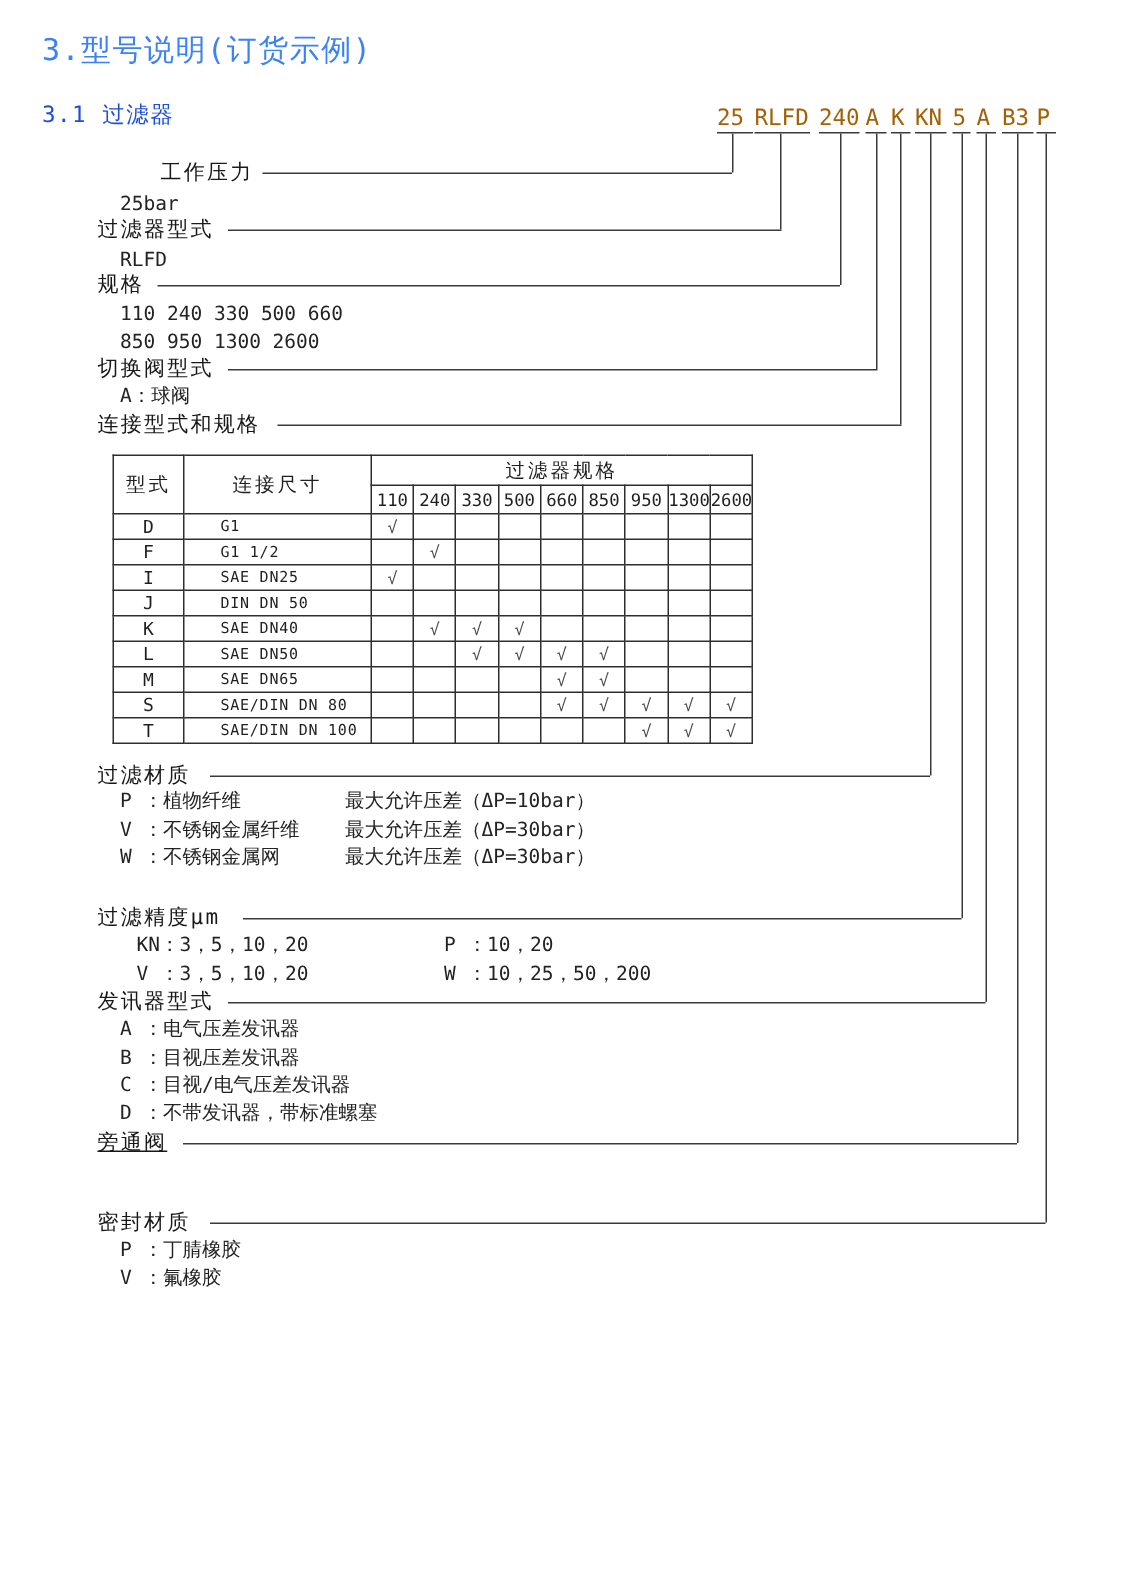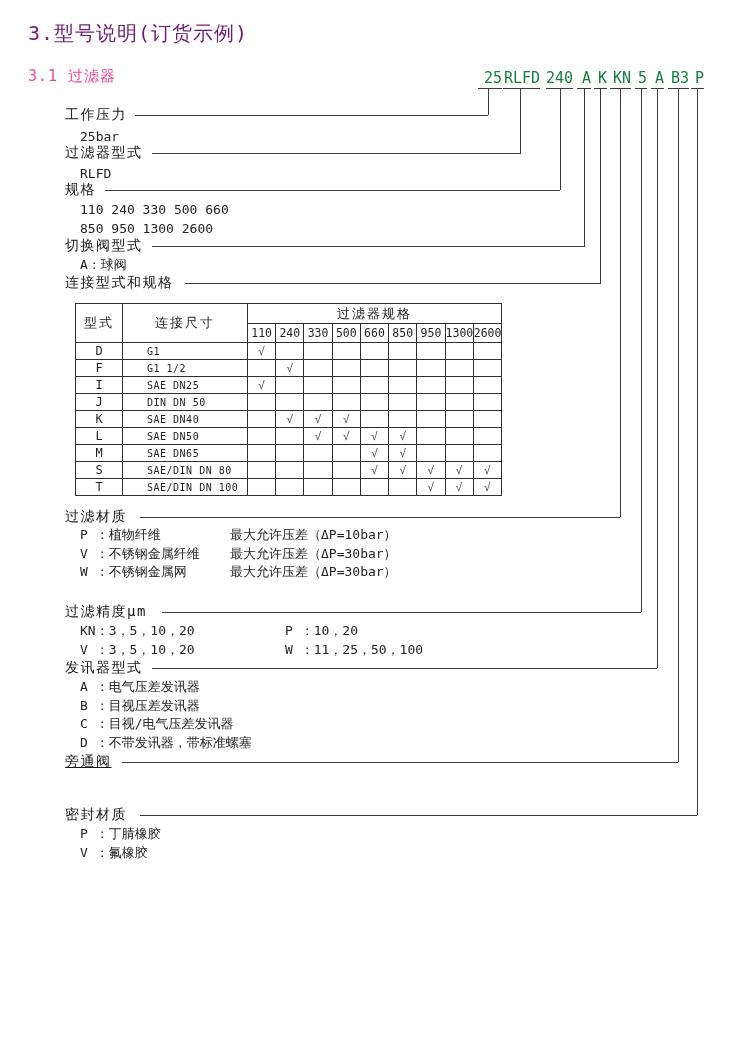--- a/index.html
+++ b/index.html
@@ -4,29 +4,29 @@
 <style>
   * { margin:0; padding:0; box-sizing:border-box; }
   html,body { background:#e8e8e8; }
   .page {
     position:relative; width:750px; height:1061px; background:#ffffff;
     font-family:"DejaVu Sans Mono","DejaVu Sans","Liberation Sans",sans-serif;
     color:#1f1f1f; overflow:hidden; margin:0 auto;
   }
   .doc-title {
     position:absolute; left:28px; top:20px;
-    font-size:20px; letter-spacing:1px; color:#701a75; white-space:nowrap;
+    font-size:20px; letter-spacing:1px; color:#3b82f6; white-space:nowrap;
   }
   .doc-subtitle {
     position:absolute; left:28px; top:67px;
-    font-size:15px; letter-spacing:1px; color:#ec4899; white-space:nowrap;
+    font-size:15px; letter-spacing:1px; color:#1d4ed8; white-space:nowrap;
   }
   .code-seg {
     position:absolute; top:69px; height:20px; line-height:18px;
-    font-size:15px; color:#15803d; text-align:right;
+    font-size:15px; color:#a16207; text-align:left;
     border-bottom:1px solid #3a3a3a; white-space:nowrap;
   }
   .hline, .vline { position:absolute; background:#3a3a3a; }
   .hline { height:1px; }
   .vline { width:1px; }
   .sec-label {
     position:absolute; left:65px; font-size:14px; letter-spacing:1.5px;
     color:#181818; background:#fff; padding-right:6px; white-space:nowrap;
   }
   .sec-body {
@@ -85,21 +85,21 @@
   <div class="hline" style="left:152px;top:153px;width:369px;"></div>
   <div class="hline" style="left:105px;top:190px;width:455px;"></div>
   <div class="hline" style="left:152px;top:246px;width:433px;"></div>
   <div class="hline" style="left:185px;top:283px;width:416px;"></div>
   <div class="hline" style="left:140px;top:517px;width:480px;"></div>
   <div class="hline" style="left:162px;top:612px;width:479px;"></div>
   <div class="hline" style="left:152px;top:668px;width:505px;"></div>
   <div class="hline" style="left:122px;top:762px;width:556px;"></div>
   <div class="hline" style="left:140px;top:815px;width:557px;"></div>
 
-  <div class="sec-label" style="top:106px;">工作压力</div>
+  <div class="sec-label" style="top:106px;margin-left:42px;">工作压力</div>
   <div class="sec-label" style="top:144px;">过滤器型式</div>
   <div class="sec-label" style="top:181px;">规格</div>
   <div class="sec-label" style="top:237px;">切换阀型式</div>
   <div class="sec-label" style="top:274px;">连接型式和规格</div>
   <div class="sec-label" style="top:508px;">过滤材质</div>
   <div class="sec-label" style="top:603px;">过滤精度μm</div>
   <div class="sec-label" style="top:659px;text-align:center;">发讯器型式</div>
   <div class="sec-label" style="top:753px;text-decoration:underline;">旁通阀</div>
   <div class="sec-label" style="top:806px;">密封材质</div>
 
@@ -110,23 +110,23 @@
     <div>850 950 1300 2600</div>
   </div>
   <div class="sec-body" style="top:256px;">A：球阀</div>
 
   <div class="sec-body" style="top:526px;">
     <div class="two-col w150"><span class="c1">P ：植物纤维</span><span>最大允许压差（ΔP=10bar）</span></div>
     <div class="two-col w150"><span class="c1">V ：不锈钢金属纤维</span><span>最大允许压差（ΔP=30bar）</span></div>
     <div class="two-col w150"><span class="c1">W ：不锈钢金属网</span><span>最大允许压差（ΔP=30bar）</span></div>
   </div>
 
-  <div class="sec-body" style="top:622px;">
+  <div class="sec-body" style="top:622px;margin-left:11px;">
     <div class="two-col w205"><span class="c1">KN：3，5，10，20</span><span>P ：10，20</span></div>
-    <div class="two-col w205"><span class="c1">V ：3，5，10，20</span><span>W ：11，25，50，100</span></div>
+    <div class="two-col w205"><span class="c1">V ：3，5，10，20</span><span>W ：10，25，50，200</span></div>
   </div>
 
   <div class="sec-body" style="top:678px;">
     <div>A ：电气压差发讯器</div>
     <div>B ：目视压差发讯器</div>
     <div>C ：目视/电气压差发讯器</div>
     <div>D ：不带发讯器，带标准螺塞</div>
   </div>
 
 

